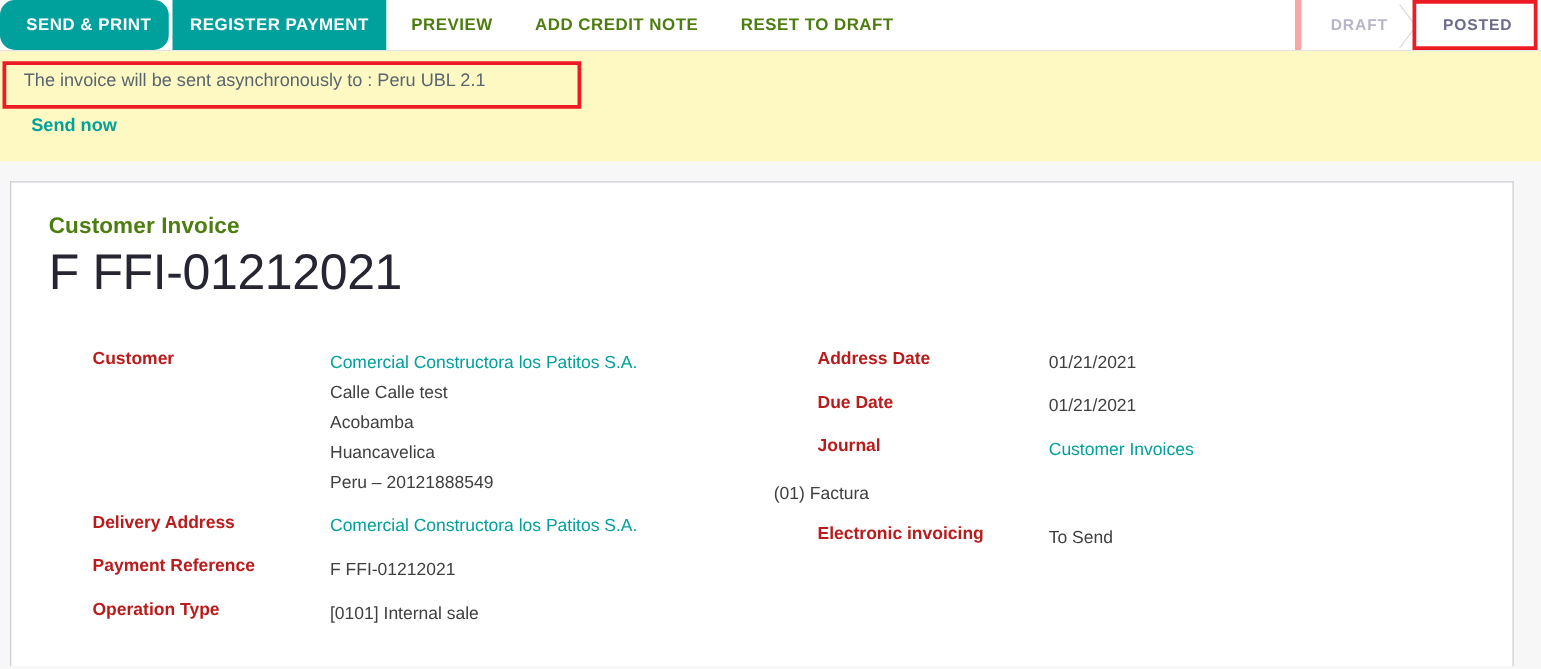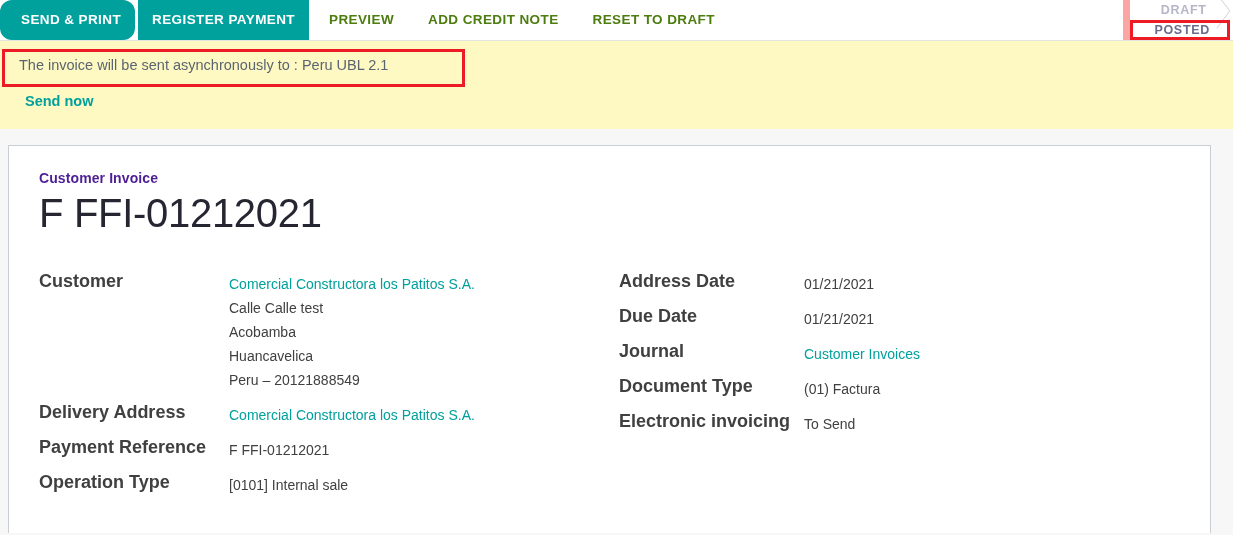--- a/index.html
+++ b/index.html
@@ -59,25 +59,24 @@
     font-family: "Liberation Sans", sans-serif;
     line-height: 1;
     white-space: nowrap;
   }
   .bar-spacer { flex: 1 1 auto; }
 
   
   .statusbar {
     display: flex;
     align-items: center;
-    border-left: 7px solid #fca5a5;
+    border-left: 5px solid #fca5a5;
     padding-left: 0;
     height: 100%;
     position: relative;
-    flex-direction: column;
   }
   .status-step {
     position: relative;
     display: flex;
     align-items: center;
     height: 100%;
     font-size: 12.5px;
     font-weight: bold;
     letter-spacing: 0.7px;
     text-transform: uppercase;
@@ -154,23 +153,23 @@
   .sheet {
     background: #FFFFFF;
     border: 1px solid #C9CDD4;
     border-bottom: none;
     height: 100%;
     padding: 24px 30px 0 30px;
     box-shadow: 0 0 0 0 rgba(0,0,0,0);
   }
 
   .sheet-subtitle {
-    font-size: 14px;
-    font-weight: bold;
-    color: #4c1d95;
+    font-size: 18px;
+    font-weight: bold;
+    color: #4d7c0f;
     margin: 0 0 6px 0;
     letter-spacing: 0.1px;
   }
   .sheet-title {
     font-size: 40px;
     font-weight: normal;
     color: #262633;
     margin: 0 0 38px 0;
     line-height: 1.05;
     letter-spacing: -0.3px;
@@ -184,26 +183,27 @@
   .col { display: block; }
   .col-left  { width: 580px; flex: 0 0 580px; }
   .col-right { width: 440px; flex: 0 0 440px; }
 
   .field-row {
     display: flex;
     align-items: flex-start;
     margin-bottom: 11px;
   }
   .field-label {
-    font-size: 18px;
-    font-weight: bold;
-    color: #404040;
+    font-size: 14px;
+    font-weight: bold;
+    color: #b91c1c;
     flex: 0 0 190px;
     line-height: 18px;
     padding-top: 0;
+    margin-left: 35px;
   }
   .col-right .field-label { flex: 0 0 185px; }
   .field-value {
     font-size: 14px;
     color: #6B6B76;
     line-height: 24px;
   }
   .addr-line { display: block; color: #404040; }
   .addr-line.link { color: #00A09D; cursor: pointer; }
 </style>
@@ -284,21 +284,20 @@
               <span class="addr-line">01/21/2021</span>
             </div>
           </div>
           <div class="field-row">
             <div class="field-label">Journal</div>
             <div class="field-value">
               <span class="addr-line link">Customer Invoices</span>
             </div>
           </div>
           <div class="field-row">
-            <div class="field-label">Document Type</div>
             <div class="field-value">
               <span class="addr-line">(01) Factura</span>
             </div>
           </div>
           <div class="field-row">
             <div class="field-label">Electronic invoicing</div>
             <div class="field-value">
               <span class="addr-line">To Send</span>
             </div>
           </div>

